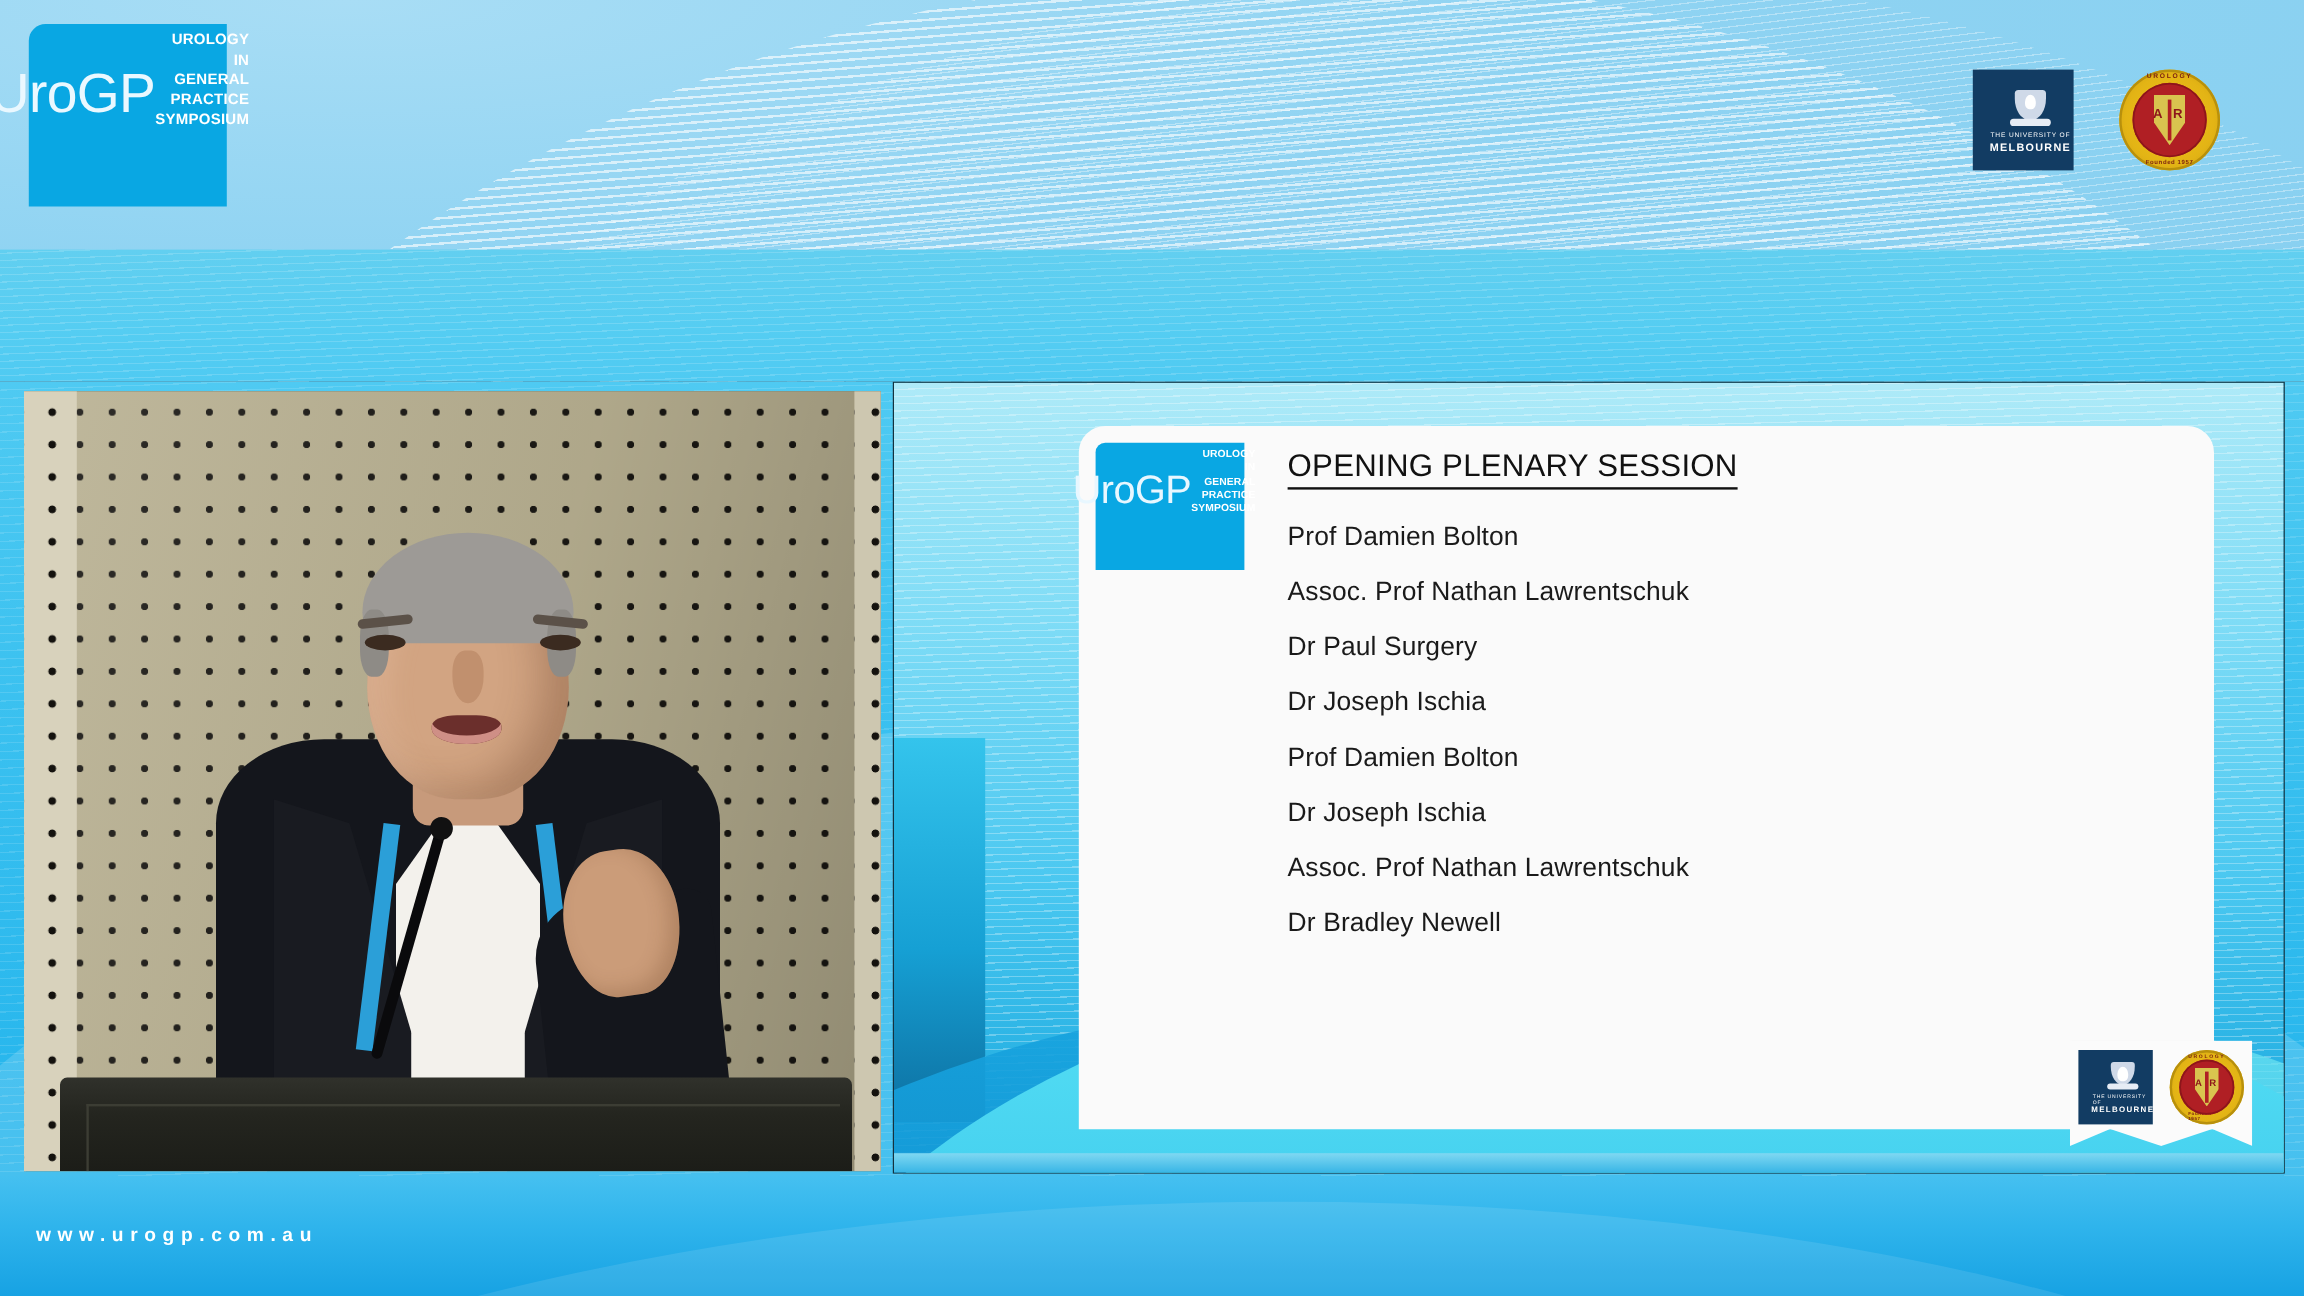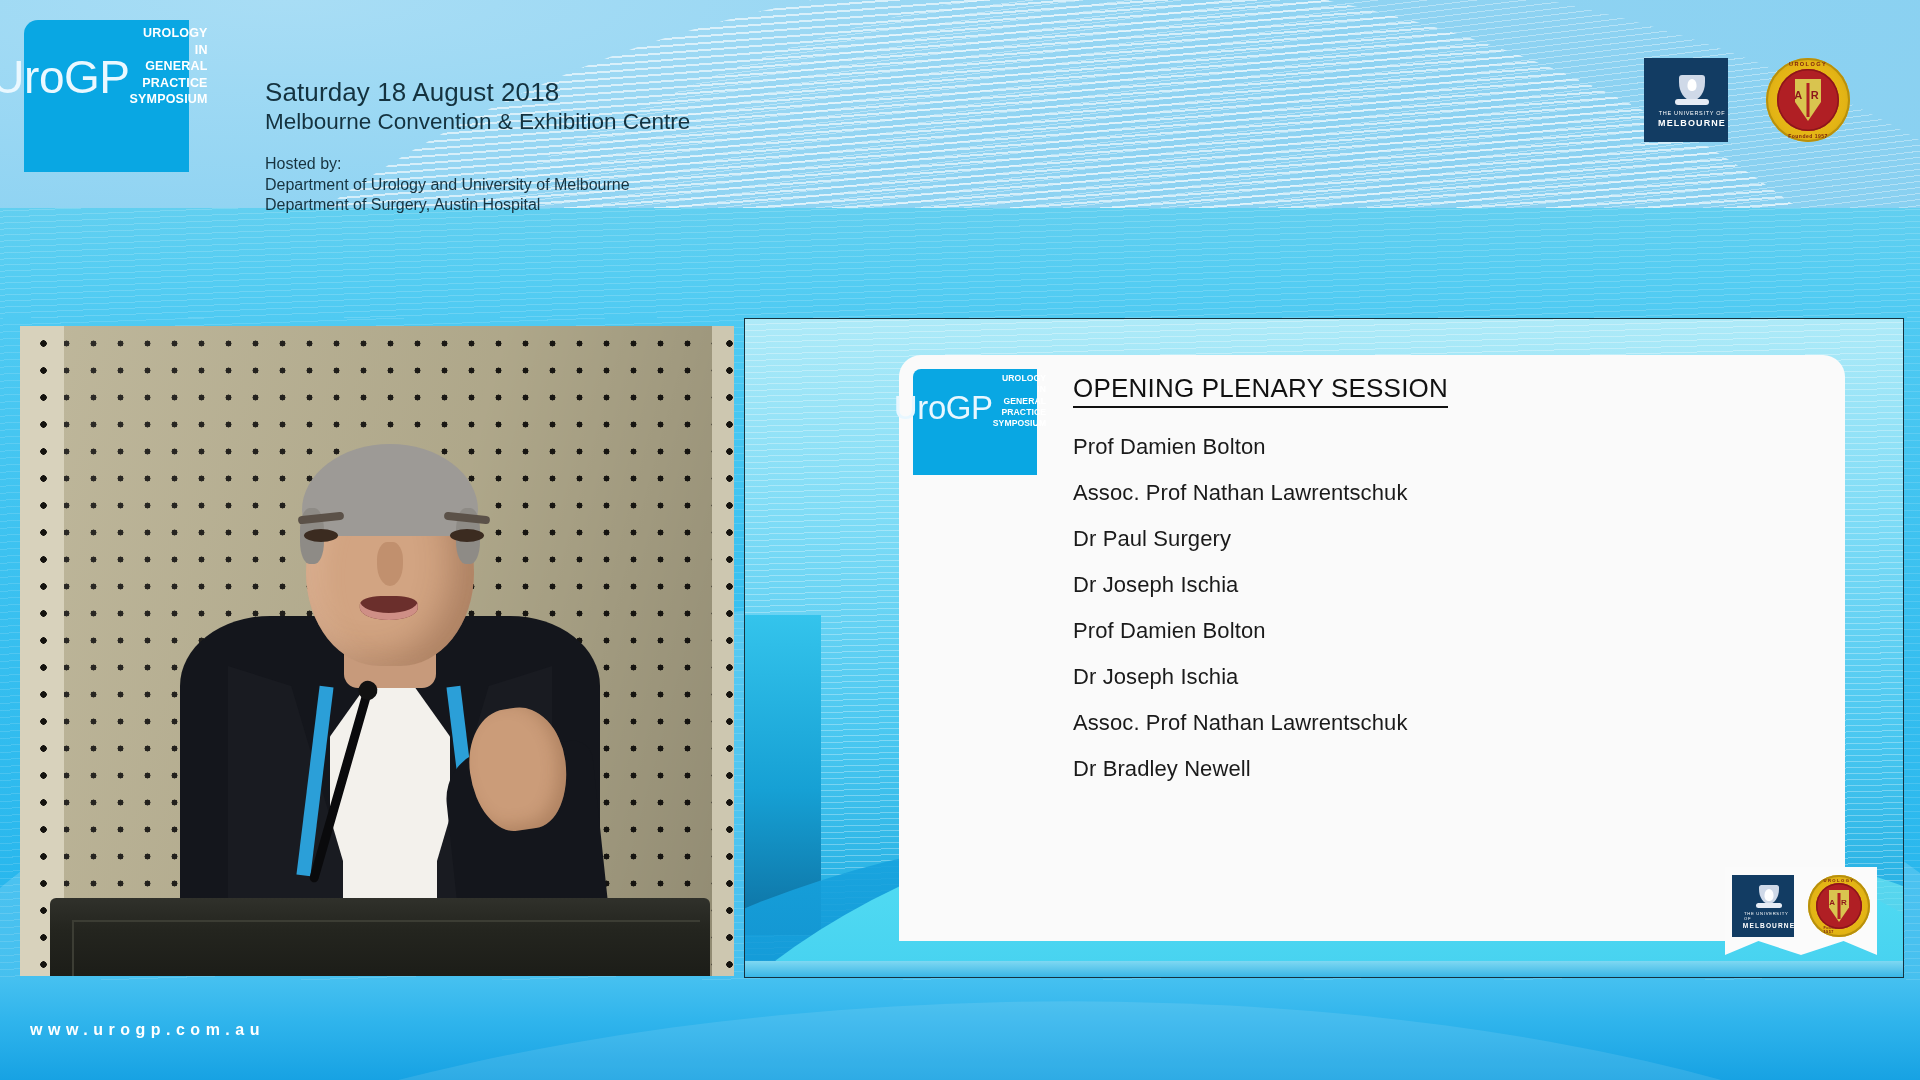--- a/index.html
+++ b/index.html
@@ -351,27 +351,20 @@
 
     <div id="hdr-logo" class="urogp">
       <div class="brand">UroGP</div>
       <div class="sub">
         <div>UROLOGY IN</div>
         <div>GENERAL PRACTICE</div>
         <div>SYMPOSIUM</div>
       </div>
     </div>
 
-    <div id="hdr-text">
-      <div class="l1">Saturday 18 August 2018</div>
-      <div class="l2">Melbourne Convention &amp; Exhibition Centre</div>
-      <div class="hostlbl">Hosted by:</div>
-      <div class="host1">Department of Urology and University of Melbourne</div>
-      <div class="host2">Department of Surgery, Austin Hospital</div>
-    </div>
 
     <div id="hdr-logos">
       <div class="unimelb">
         <div class="crest">
           <div class="shield"></div>
             <div class="band"></div>
         </div>
         <div class="t1">THE UNIVERSITY OF</div>
         <div class="t2">MELBOURNE</div>
       </div>

